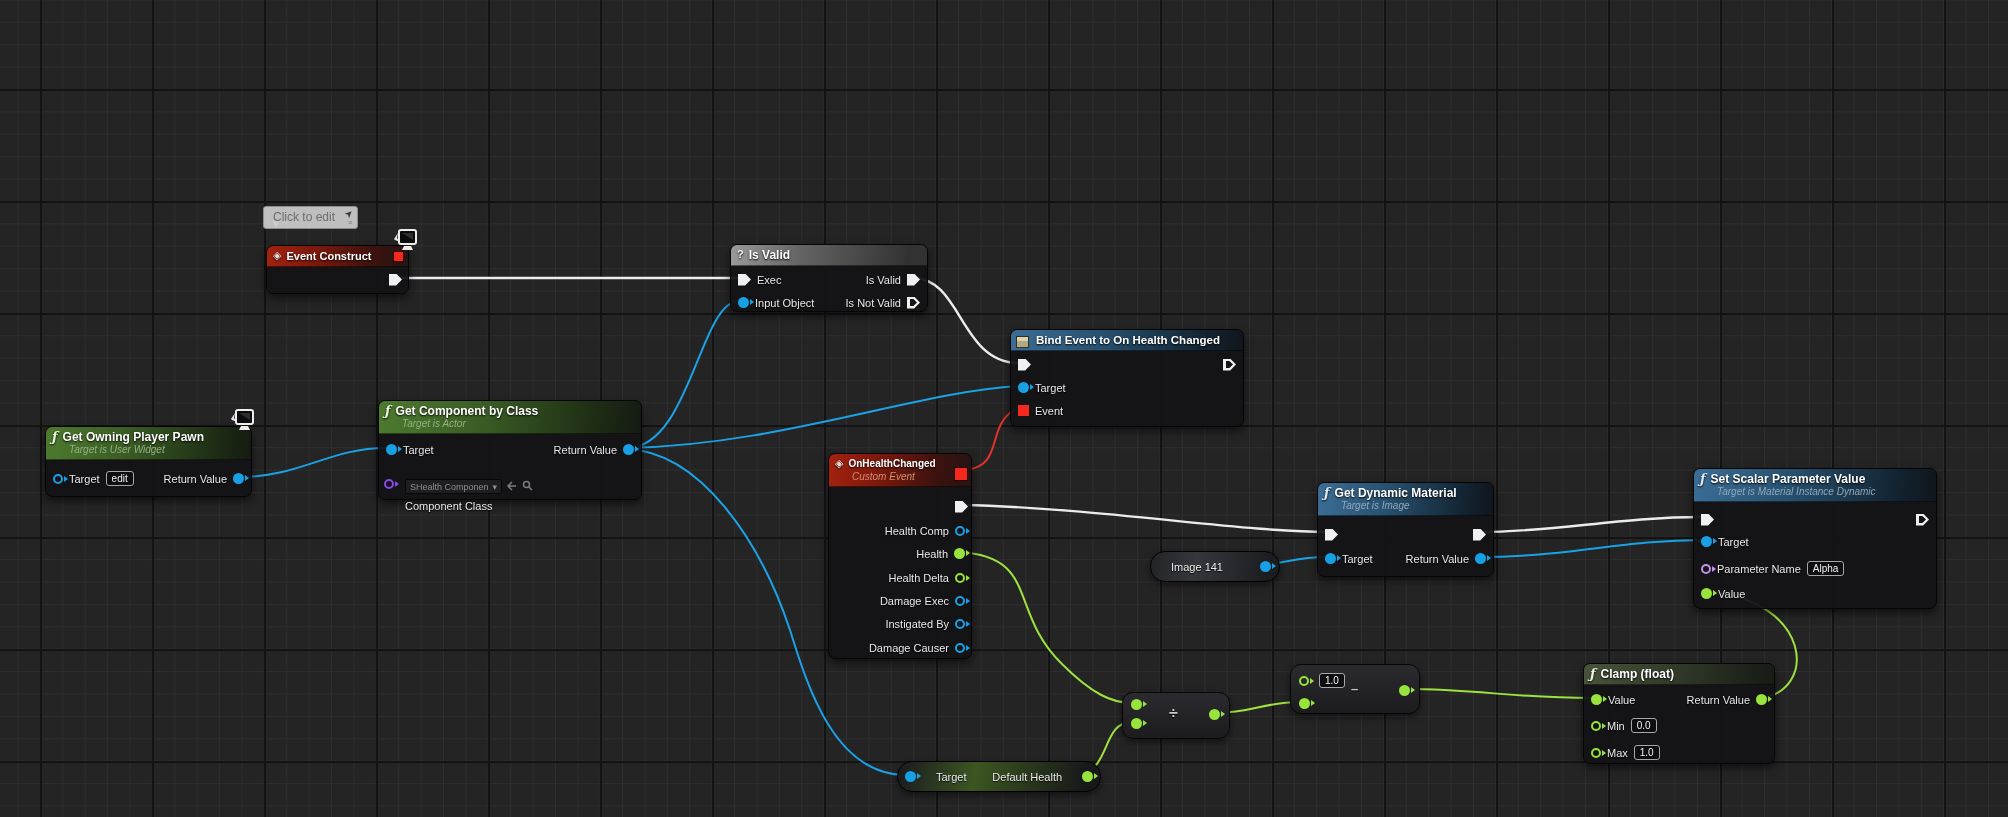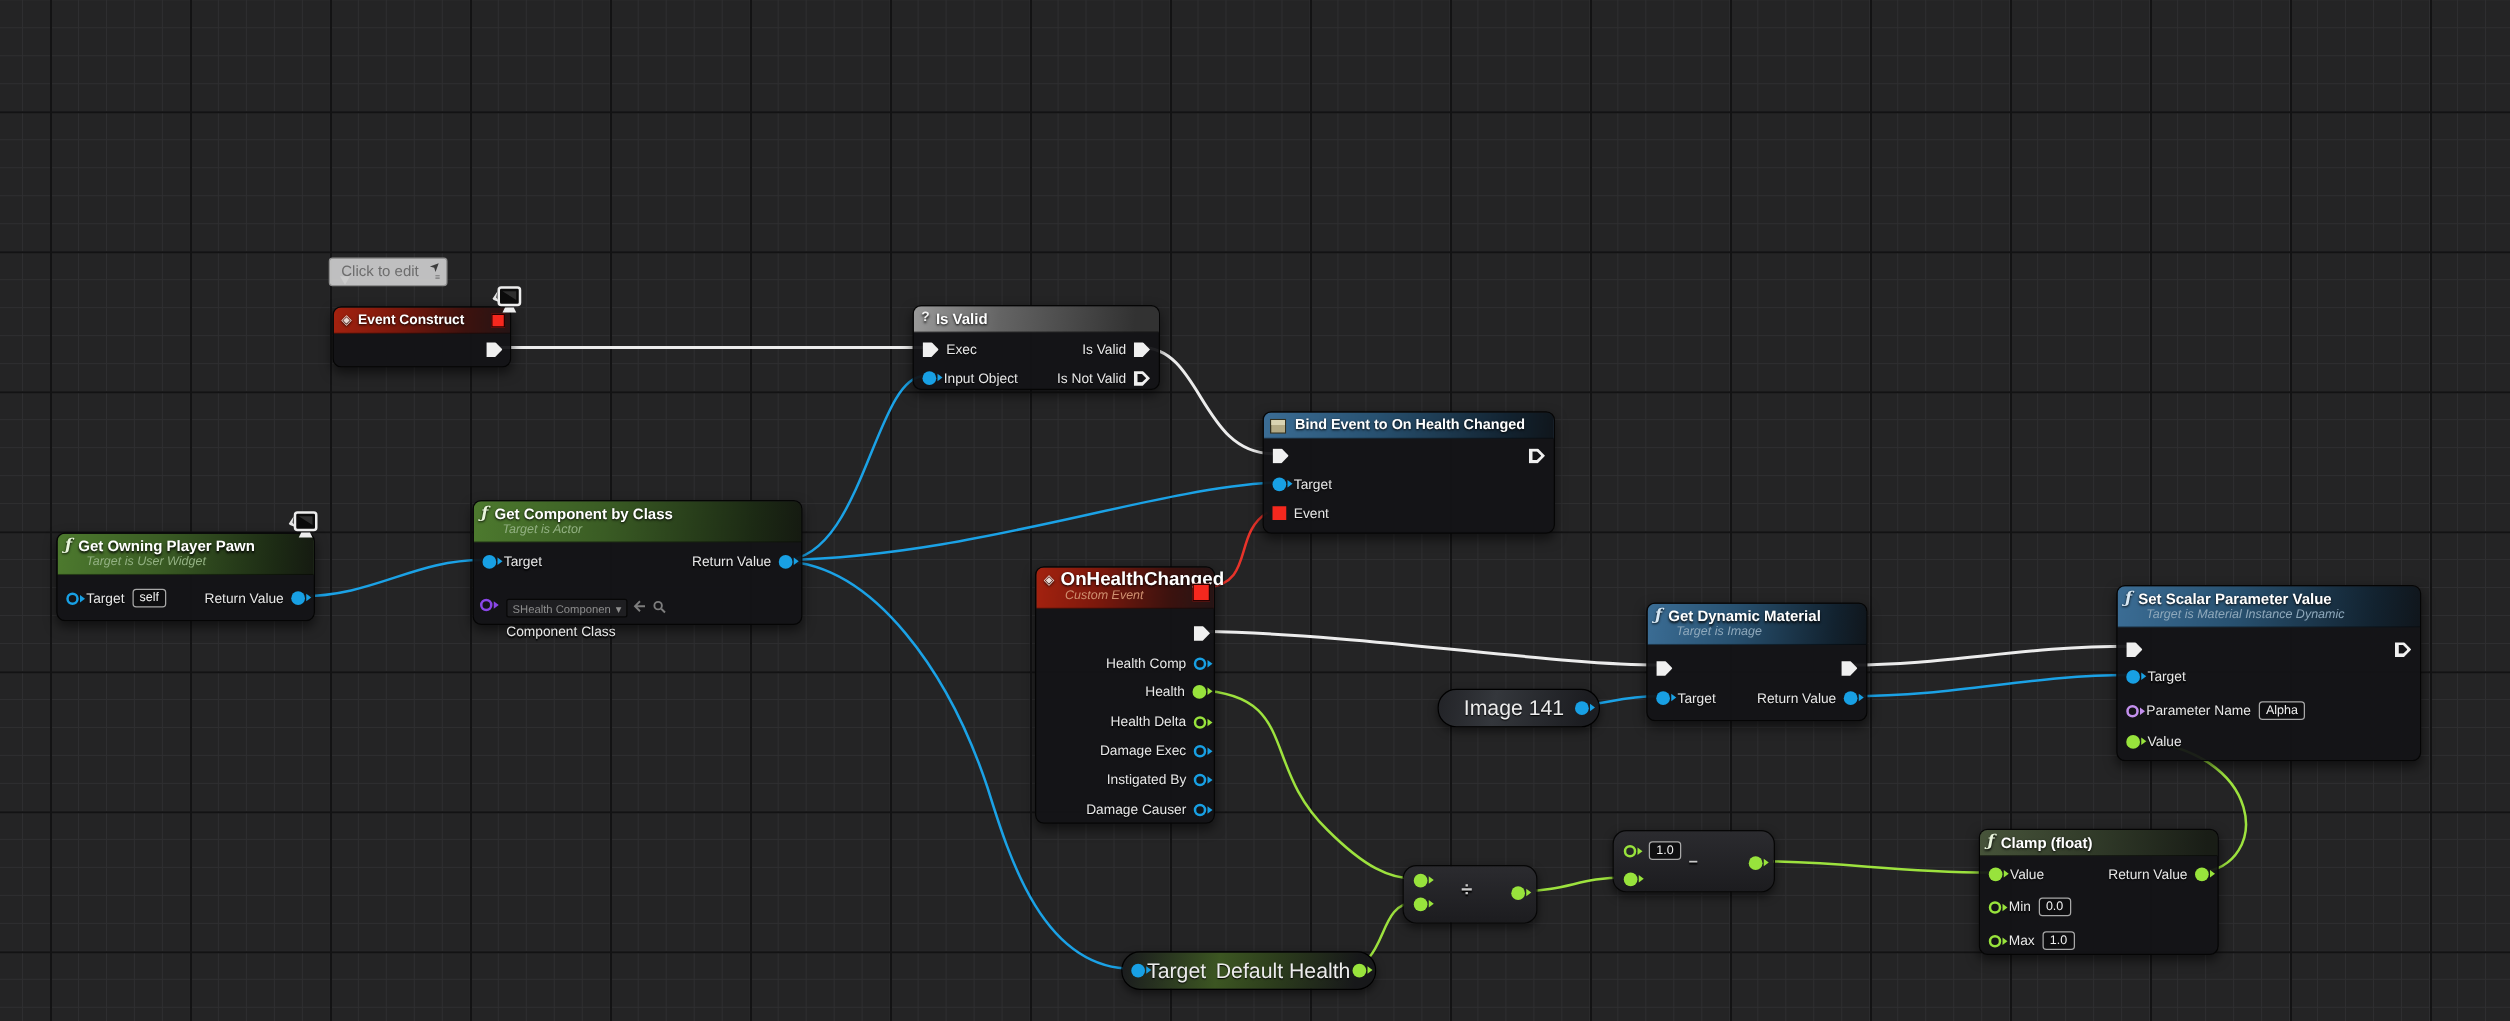--- a/index.html
+++ b/index.html
@@ -50,21 +50,21 @@
   .pdot.hollow::after{right:-7px;margin-top:-3px;border-top-width:3px;border-bottom-width:3px;}
   .c-obj{color:#18a0e4;} .c-flt{color:#98e33c;} .c-cls{color:#8a46e8;} .c-name{color:#c490ee;}
   .psq{width:11px;height:11px;background:#f5281e;display:inline-block;flex:0 0 11px;}
   .plab{text-shadow:0 1px 1px #000;}
   .vbox{border:1px solid #a8a8a8;border-radius:3px;background:#0e0e10;padding:0 5px;
         font-size:10px;color:#f0f0f0;height:13px;line-height:13px;}
   .dd{background:#1e1e21;border:1px solid #070707;border-radius:2px;color:#8e8e8e;
       font-size:9px;padding:0 4px;height:13px;display:inline-flex;align-items:center;gap:4px;}
   .capsule{position:absolute;border-radius:15px;border:1px solid #000;
       box-shadow:0 3px 7px rgba(0,0,0,.5);display:flex;align-items:center;
-      font-size:17px;color:#ececec;}
+      font-size:11px;color:#ececec;}
   .cap-gray{background:linear-gradient(100deg,#222327 0%,#34373c 35%,#1c1d21 90%);}
   .cap-green{background:linear-gradient(100deg,#1b1d1e 2%,#3c5622 38%,#2c3d1c 60%,#17181a 92%);}
   .mathnode{position:absolute;background:linear-gradient(180deg,#2b2b2f,#1c1c1f);
       border:1px solid #060606;border-radius:11px;box-shadow:0 3px 7px rgba(0,0,0,.5);}
   .opsym{position:absolute;color:#c9c9c9;font-weight:bold;text-shadow:0 1px 1px #000;}
   .comment{position:absolute;background:rgba(205,205,205,0.92);border:1px solid #8e8e8e;
       border-radius:3px;color:#6d6d6d;font-size:12px;padding:3px 22px 4px 9px;}
   .comment::after{content:"";position:absolute;left:8px;bottom:-7px;
       border:7px solid transparent;border-top-color:rgba(205,205,205,0.92);
       border-left-width:4px;border-right-width:4px;}
@@ -179,21 +179,21 @@
 
   <div class="node" style="left:45px;top:426px;width:205px;height:69px;">
     <div class="hdr hdr-green">
       <span class="fnic">ƒ</span>
       <span class="t">Get Owning Player Pawn</span>
       <span class="sub sub-green">Target is User Widget</span>
     </div>
     <div class="prow" style="top:44px;left:7px;">
         <span class="pdot hollow c-obj"></span>
         <span class="plab">Target</span>
-        <span class="vbox">self</span>
+        <span class="vbox">edit</span>
       </div>
     <div class="prow r" style="top:44px;right:7px;">
         <span class="pdot c-obj"></span>
         <span class="plab">Return Value</span>
       </div>
   </div>
 
   <div class="dbg" style="left:227px;top:408px;">
     <svg width="28" height="26" viewBox="0 0 28 26">
       <path d="M4 11 L8 5 L7 10 L10 14 L5 12 Z" fill="#e6e6e6"></path>
@@ -234,21 +234,21 @@
       <span><svg width="11" height="11">
             <circle cx="4.5" cy="4.5" r="3" fill="none" stroke="#7d7d7d" stroke-width="1.5"></circle>
             <line x1="7" y1="7" x2="10" y2="10" stroke="#7d7d7d" stroke-width="1.5"></line>
           </svg></span>
     </div>
   </div>
 
   <div class="node" style="left:828px;top:453px;width:142px;height:204px;">
     <div class="hdr hdr-red">
       <span class="evic">◈</span>
-      <span class="t" style="font-size:15px;">OnHealthChanged</span>
+      <span class="t" style="font-size:10px;">OnHealthChanged</span>
       <span class="sub sub-red">Custom Event</span>
     </div>
     <div class="delsq" style="width:12px;height:12px;right:3px;top:13px;"></div>
     <div class="prow r" style="top:45px;right:3px;">
         <span class="pex"></span>
       </div>
     <div class="prow r" style="top:69px;right:6px;">
         <span class="pdot hollow c-obj"></span>
         <span class="plab">Health Comp</span>
       </div>

